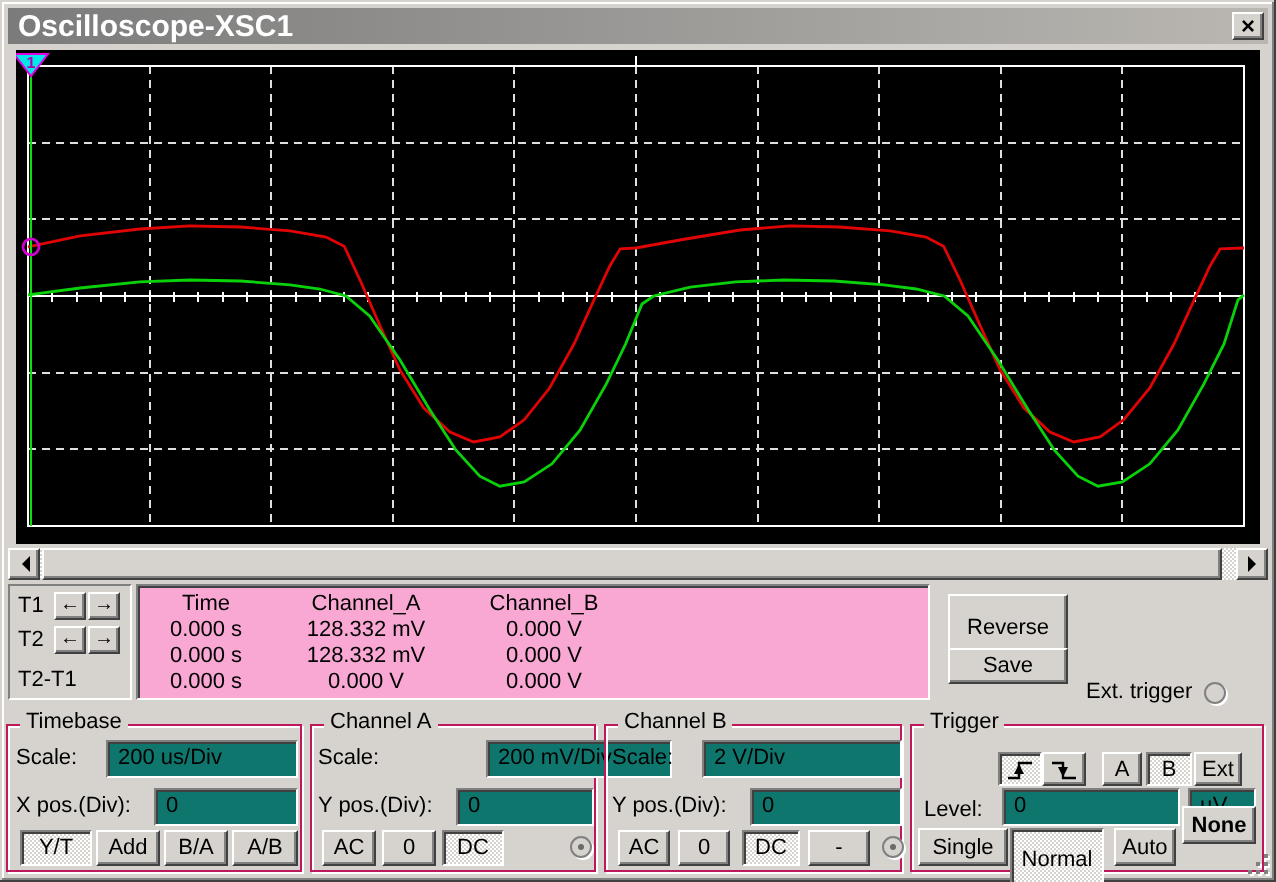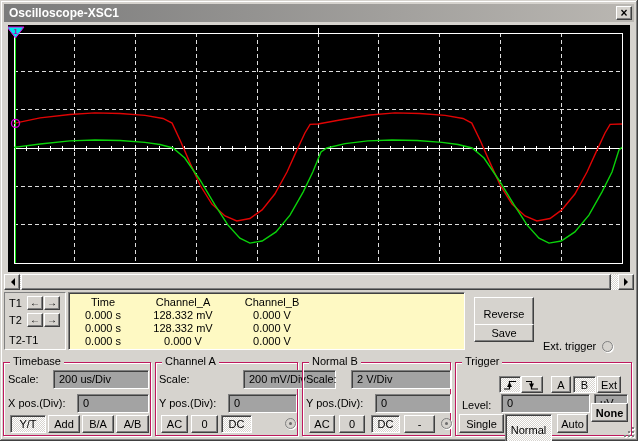--- a/index.html
+++ b/index.html
@@ -12,21 +12,21 @@
                 inset -2px -2px 0 #808080, inset 2px 2px 0 #fff;
     overflow:hidden;
   }
 
   
   .titlebar {
     position:absolute; left:4px; top:4px; width:630px; height:18px;
     background:linear-gradient(to right,#7b7b7b,#bab7b2);
     display:flex; align-items:center; padding-left:5px;
   }
-  .title-text { color:#fff; font-weight:bold; font-size:12px; letter-spacing:0; }
+  .title-text { color:#fff; font-weight:bold; font-size:15px; letter-spacing:0; }
   .close-btn {
     position:absolute; right:2px; top:2px; width:16px; height:14px;
     background:#d6d3ce; border:1px solid; border-color:#fff #404040 #404040 #fff;
     box-shadow: inset -1px -1px 0 #808080;
     display:flex; align-items:center; justify-content:center;
     font-weight:bold; font-size:12px; line-height:10px; cursor:default;
   }
 
   
   .scope { position:absolute; left:8px; top:25px; width:622px; height:247px; background:#000; }
@@ -63,21 +63,21 @@
   .mini-btn {
     width:16px; height:14px; background:#d6d3ce; margin-right:1px;
     border:1px solid; border-color:#fff #404040 #404040 #fff;
     box-shadow: inset -1px -1px 0 #808080;
     display:flex; align-items:center; justify-content:center;
     font-weight:bold; font-size:10px; line-height:10px;
   }
   .t2t1 { margin-top:6px; }
 
   .readout {
-    position:absolute; left:68px; top:292px; width:397px; height:58px; background:#fef9c3;
+    position:absolute; left:68px; top:292px; width:397px; height:58px; background:#f9a8d4;
     border:1px solid; border-color:#808080 #fff #fff #808080;
     box-shadow: inset 1px 1px 0 #404040;
     padding-top:3px;
   }
   .ro-row { display:flex; height:12px; line-height:12px; margin-bottom:1px; }
   .ro-c1 { width:68px; text-align:center; }
   .ro-c2 { width:92px; text-align:center; }
   .ro-c3 { width:86px; text-align:center; }
 
   .push-btn {
@@ -106,21 +106,21 @@
     border:1px solid #be185d; box-shadow: inset 1px 1px 0 #fff, 1px 1px 0 #fff;
   }
   .group-label { position:absolute; top:-8px; left:6px; background:#d6d3ce; padding:0 3px; }
   .g-timebase { left:3px;  width:148px; }
   .g-cha      { left:155px; width:143px; }
   .g-chb      { left:302px; width:149px; }
   .g-trigger  { left:455px; width:177px; }
 
   .fld-label { position:absolute; }
   .field {
-    position:absolute; background:#a3a3a3; height:19px; line-height:17px; padding-left:5px;
+    position:absolute; background:#0f766e; height:19px; line-height:17px; padding-left:5px;
     border:1px solid; border-color:#808080 #fff #fff #808080;
     box-shadow: inset 1px 1px 0 #404040;
   }
 
   .tog {
     position:absolute; height:18px; background:#d6d3ce;
     border:1px solid; border-color:#fff #404040 #404040 #fff;
     box-shadow: inset -1px -1px 0 #808080;
     display:flex; align-items:center; justify-content:center;
   }
@@ -315,21 +315,21 @@
     <div class="field" style="left:48px;top:7px;width:93px;margin-left:39px;">200 mV/Div</div>
     <span class="fld-label" style="left:3px;top:34px;">Y pos.(Div):</span>
     <div class="field" style="left:72px;top:31px;width:69px;">0</div>
     <div class="tog" style="left:5px;top:52px;width:27px;">AC</div>
     <div class="tog" style="left:35px;top:52px;width:27px;">0</div>
     <div class="tog pressed" style="left:65px;top:52px;width:31px;">DC</div>
     <span class="terminal dotted" style="position:absolute;left:129px;top:55px;"></span>
   </div>
 
   <div class="group g-chb">
-    <span class="group-label">Normal B</span>
+    <span class="group-label">Channel B</span>
     <span class="fld-label" style="left:3px;top:10px;">Scale:</span>
     <div class="field" style="left:48px;top:7px;width:100px;">2 V/Div</div>
     <span class="fld-label" style="left:3px;top:34px;">Y pos.(Div):</span>
     <div class="field" style="left:72px;top:31px;width:76px;">0</div>
     <div class="tog" style="left:6px;top:52px;width:26px;">AC</div>
     <div class="tog" style="left:36px;top:52px;width:26px;">0</div>
     <div class="tog pressed" style="left:68px;top:52px;width:29px;">DC</div>
     <div class="tog" style="left:101px;top:52px;width:31px;">-</div>
     <span class="terminal dotted" style="position:absolute;left:138px;top:55px;"></span>
   </div>

